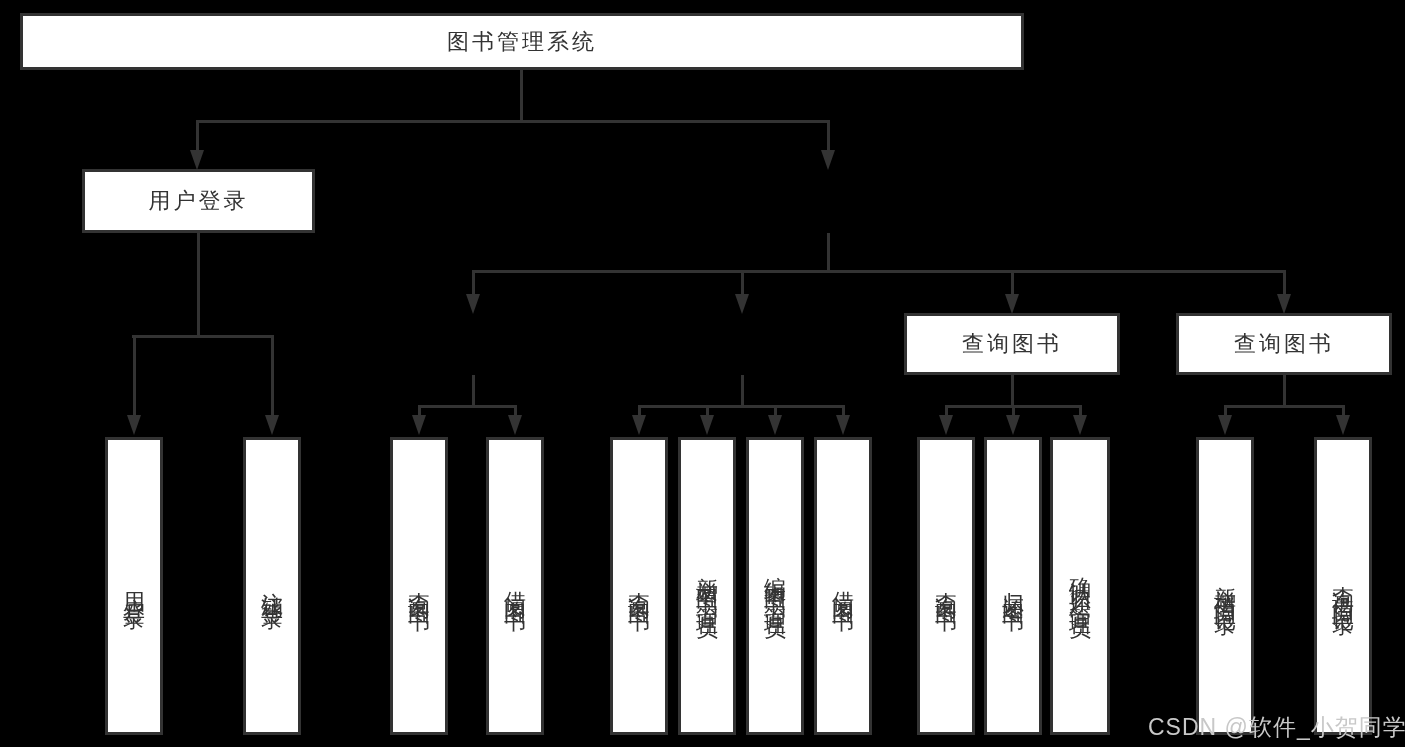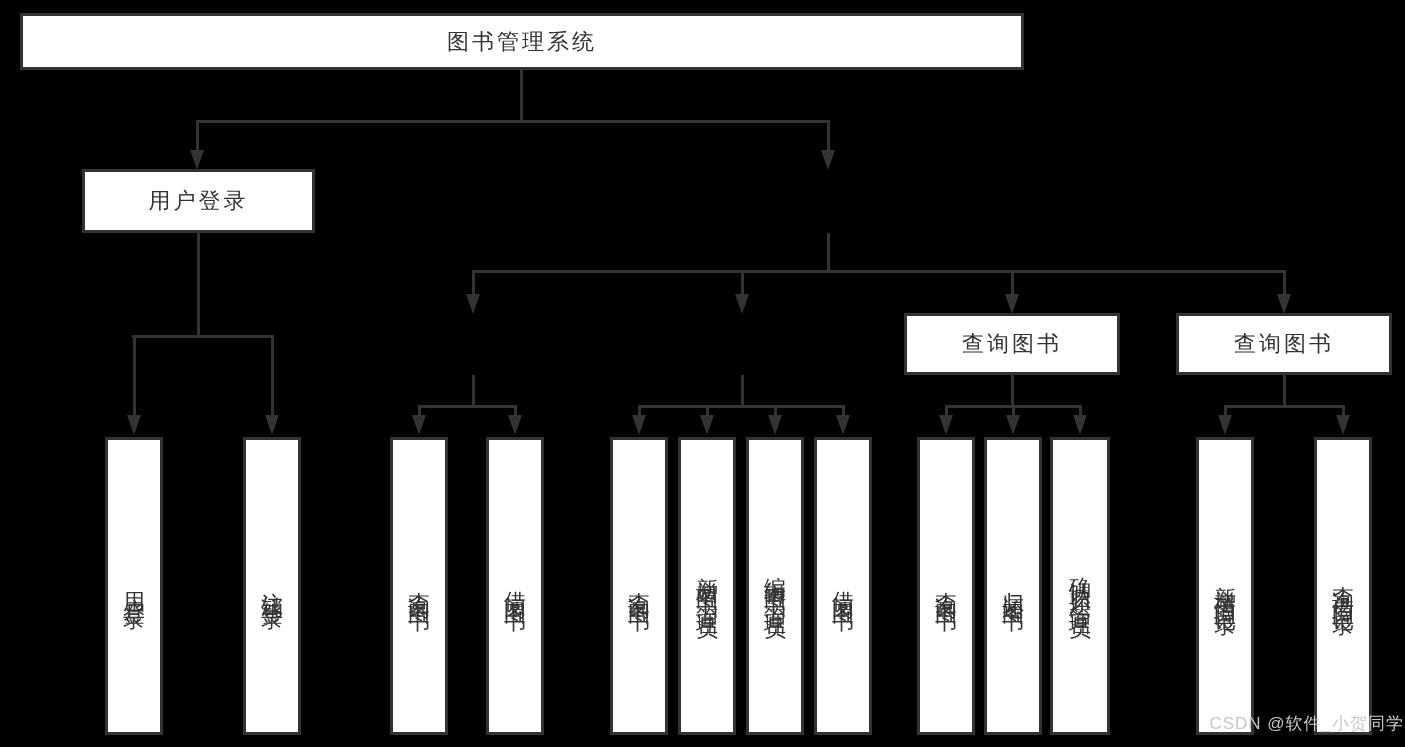--- a/index.html
+++ b/index.html
@@ -16,21 +16,21 @@
     writing-mode:vertical-rl;text-orientation:mixed;
     font-size:22px;letter-spacing:6px;color:#333333;line-height:1;
   }
   .vl{position:absolute;width:3px;background:#333333;}
   .hl{position:absolute;height:3px;background:#333333;}
   .ar{position:absolute;width:0;height:0;
       border-left:7px solid transparent;border-right:7px solid transparent;
       border-top:20px solid #333333;}
   .watermark{
     position:absolute;left:1148px;top:712px;width:256px;text-align:right;
-    font-size:17px;color:#c8c8c8;letter-spacing:1px;white-space:nowrap;z-index:9;
+    font-size:23px;color:#c8c8c8;letter-spacing:1px;white-space:nowrap;z-index:9;
   }
 </style>
 </head>
 <body>
 
 <div class="canvas">
 
   <div class="box" style="left:20px;top:13px;width:1004px;height:57px;">
     <span class="hlabel">图书管理系统</span>
   </div>

